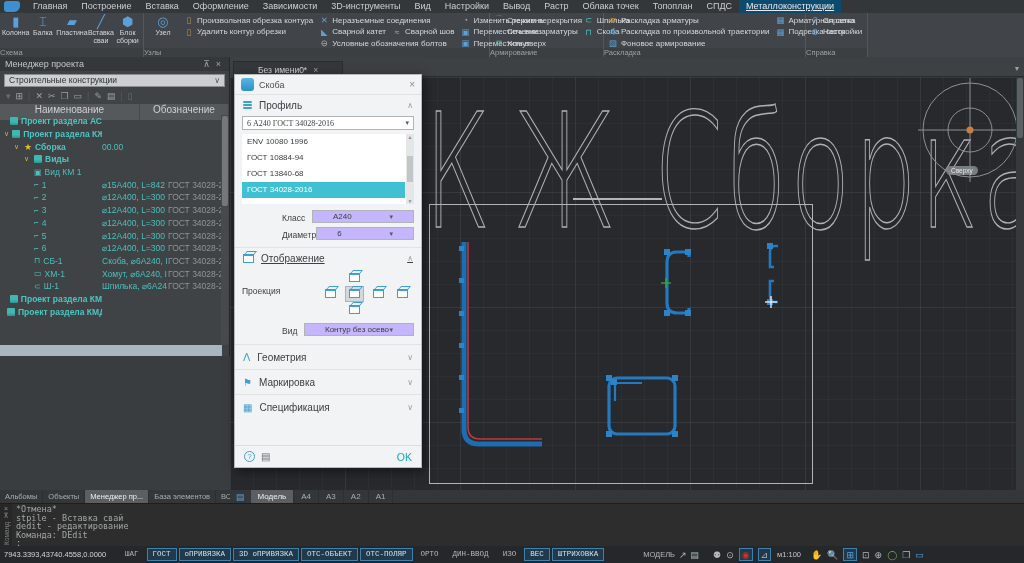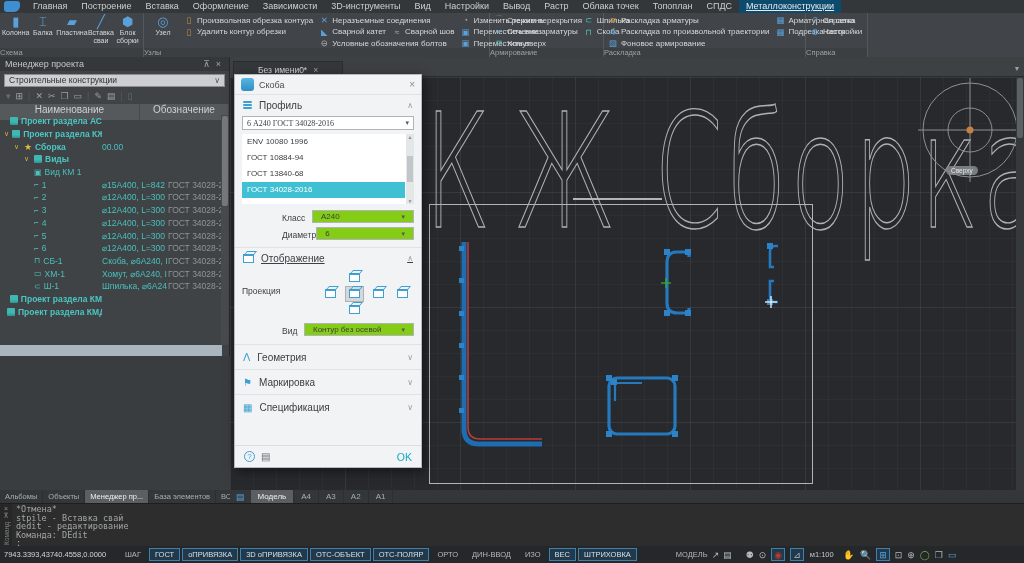--- a/index.html
+++ b/index.html
@@ -116,22 +116,22 @@
     display:flex; align-items:center; padding:0 4px; font-size:8px; }
   .dfield .sp { flex:1; white-space:nowrap; overflow:hidden;font-family:Liberation Serif, serif; } .dfield .arr { color:#55595c; font-size:7px; }
   .dlist { margin:2px 7px 4px 7px; height:70px; background:#fff; position:relative; }
   .ditem { height:16px; line-height:16px; padding:0 5px; font-size:8px; color:#3c4042; margin-right:9px; }
   .ditem.sel { background:#3fc0d3; color:#fff; }
   .dlscroll { position:absolute; right:0; top:0; width:8px; height:70px; background:#e4e7e8;
     display:flex; flex-direction:column; justify-content:space-between; align-items:center; font-size:5px; color:#8a8e90; }
   .dlscroll .th { width:6px; height:26px; background:#c2c6c8; }
   .drow { display:flex; align-items:flex-end; padding:2px 7px;margin-left:40px; }
   .drow .lbl { flex:1; font-size:8.5px; }
-  .dselect { width:102px; height:13px; background:#84cc16; border:1px solid #b0b4b6; display:flex;
-    align-items:center; padding:0 8px; font-size:8px; }
+  .dselect { width:102px; height:13px; background:#c4b5fd; border:1px solid #b0b4b6; display:flex;
+    align-items:center; padding:0 20px; font-size:8px; }
   .dselect .sp { flex:1; white-space:nowrap; overflow:hidden;} .dselect .arr { color:#55595c; font-size:7px; }
   .proj { display:flex; padding:2px 7px 4px 7px; }
   .proj .lbl { flex:1; font-size:8.5px; padding-top:16px; }
   .pgrid { width:96px; display:grid; grid-template-columns:repeat(4,24px); grid-template-rows:15px 17px 15px; justify-items:center; align-items:center; }
   .pc { display:flex; align-items:center; justify-content:center; width:19px; height:16px; }
   .pc.sel { background:#d4d8da; border:1px solid #aeb2b4; }
   .dfoot { position:absolute; left:0; bottom:0; width:100%; height:22px; border-top:1px solid #dbdedf;
     display:flex; align-items:center; padding:0 9px; gap:6px; }
   .helpc { width:11px; height:11px; border:1px solid #3f9fd0; border-radius:50%; color:#3f9fd0;
     font-size:8px; line-height:10px; text-align:center; }
@@ -143,21 +143,21 @@
   .cmd { position:absolute; left:0; top:503px; width:1024px; height:43px; background:#2d2d2d; border-top:1px solid #1c1e1f; display:flex; }
   .cmdside { width:12px; background:#272727; display:flex; flex-direction:column; align-items:center; color:#8a8e90; font-size:7px; padding-top:1px; }
   .cmdside .rot { writing-mode:vertical-rl; transform:rotate(180deg); font-size:6.5px; margin-top:2px; color:#7d8285; }
   .cmdlines { flex:1; font-family:"DejaVu Sans Mono", monospace; font-size:8.5px; line-height:8.6px; color:#a2a5a6; padding:1px 4px; }
   .cmdlines div { white-space:pre; }
 
   
   .sbar { position:absolute; left:0; top:546px; width:1024px; height:17px; background:#24282a;
     display:flex; align-items:center; font-size:7.5px; color:#b5b9bb; }
   .coords { width:118px; padding-left:4px; color:#d4d7d8; font-size:7.5px; white-space:nowrap; }
-  .tgl { height:13px; line-height:11px; padding:0 5px; margin:0 1px; border:1px solid transparent; white-space:nowrap; }
+  .tgl { height:13px; line-height:11px; padding:0 5px; margin:0 1px; border:1px solid transparent; white-space:nowrap;font-family:Liberation Mono, monospace; }
   .tgl.on { background:#21394a; border-color:#3e81ad; color:#cfe2ee; }
   .smid { display:flex; align-items:center; gap:4px; margin-left:38px; white-space:nowrap; }
   .sic { font-size:9px; color:#b5b9bb; }
   .sic.red { color:#c0392b; } .sic.green { color:#7cb342; } .sic.blue { color:#5ba0d8; }
   .sic.boxed { border:1px solid #3e81ad; background:#21394a; padding:0 2px; height:13px; line-height:12px; }
   .sgroup { display:flex; align-items:center; gap:5px; margin-left:14px; }
   .scale { margin:0 6px; color:#c3c7c9; }
 </style>
 </head>
 <body>

